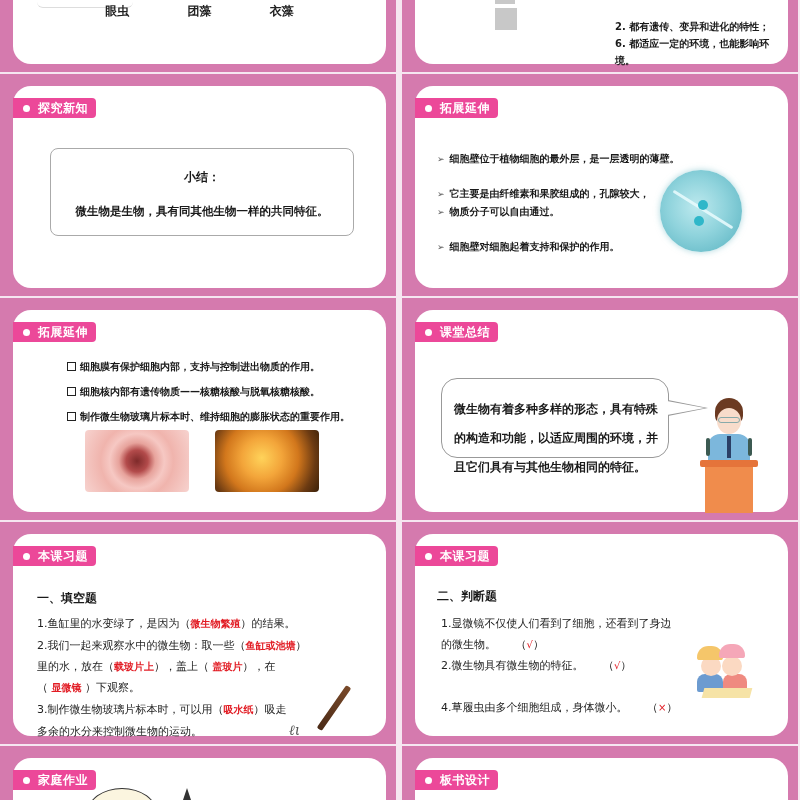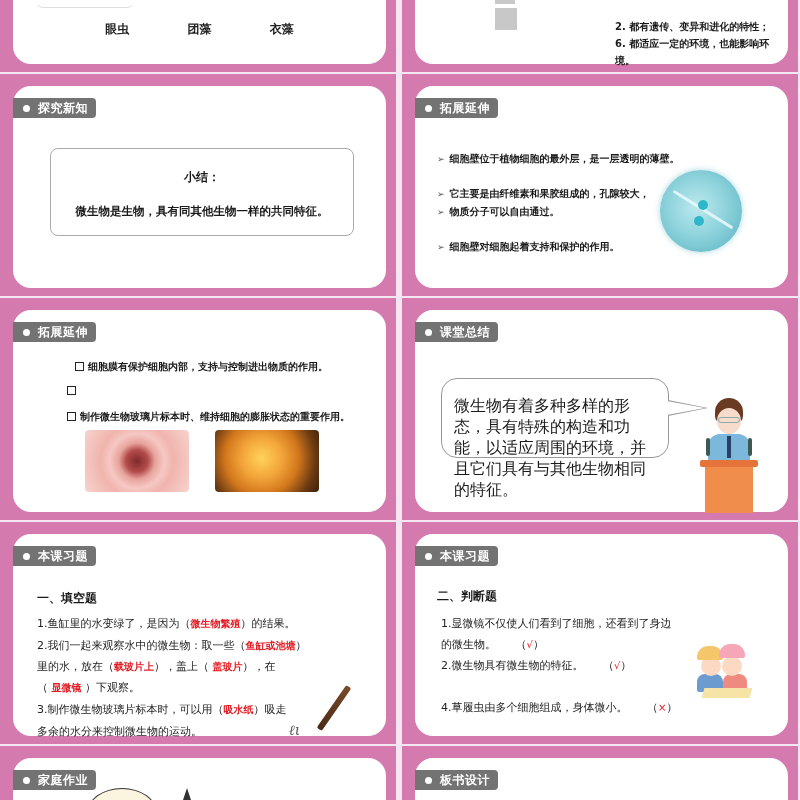--- a/index.html
+++ b/index.html
@@ -7,40 +7,40 @@
   body { font-family: "DejaVu Sans", "Liberation Sans", sans-serif; position: relative; }
 
   .grid { position: absolute; left: 0; top: 0; width: 800px; height: 800px; }
   .slide { position: absolute; width: 396px; background: #d57aae; overflow: hidden; }
   .slide .card {
     position: absolute; left: 13px; right: 10px; top: 12px; bottom: 8px;
     background: #ffffff; border-radius: 18px;
   }
   .tag {
     position: absolute; left: 0; top: 12px; height: 20px; padding: 0 8px 0 10px;
-    background: #737373; color: #fff; font-size: 12px; font-weight: bold;
+    background: #ec4899; color: #fff; font-size: 12px; font-weight: bold;
     line-height: 20px; border-radius: 0 4px 4px 0; display: flex; align-items: center; gap: 8px;
     letter-spacing: 0.5px;
   }
   .tag .dot { width: 7px; height: 7px; border-radius: 50%; background: #fff; display: inline-block; }
 
   
   #s1 { left: 0; top: -80px; height: 152px; }
   #s2 { left: 402px; top: -80px; height: 152px; }
   #s3 { left: 0; top: 74px; height: 222px; }
   #s4 { left: 402px; top: 74px; height: 222px; }
   #s5 { left: 0; top: 298px; height: 222px; }
   #s6 { left: 402px; top: 298px; height: 222px; }
   #s7 { left: 0; top: 522px; height: 222px; }
   #s8 { left: 402px; top: 522px; height: 222px; }
   #s9 { left: 0; top: 746px; height: 120px; }
   #s10 { left: 402px; top: 746px; height: 120px; }
 
   
-  .algae-row { position: absolute; left: 0; right: 0; top: 89px; display: flex; justify-content: space-around; padding: 0 63px; font-size: 12px; font-weight: bold; color:#222; }
+  .algae-row { position: absolute; left: 0; right: 0; top: 71px; display: flex; justify-content: space-around; padding: 0 63px; font-size: 12px; font-weight: bold; color:#222; }
   .algae-row span { width: 80px; text-align: center; }
   .algae-img-edge { position:absolute; left: 24px; top: 70px; width: 96px; height: 6px; border-bottom: 1px solid #ddd; border-radius: 0 0 6px 6px; }
 
   
   .gray-sq { position: absolute; background: #c8c8c8; }
   .traits { position: absolute; left: 200px; top: 86px; font-size: 10px; font-weight: bold; color: #1a1a1a; line-height: 17px; }
 
   
   .summary-box {
     position: absolute; left: 37px; top: 62px; width: 304px; height: 88px;
@@ -69,21 +69,21 @@
     background: radial-gradient(circle at 50% 50%, #7e2a2a 0%, #b34b4b 18%, #e7a39c 30%, #f6c8c3 45%, #f0b4ad 60%, #f7d3cf 100%); }
   .img-b { position: absolute; left: 202px; top: 120px; width: 104px; height: 62px; border-radius: 4px;
     background: radial-gradient(circle at 45% 45%, #ffd35a 0%, #f3a53a 30%, #d2771c 55%, #6b3a12 80%, #3a2008 100%); }
 
   
   .bubble { position: absolute; left: 26px; top: 68px; width: 228px; height: 80px; border: 1px solid #999; border-radius: 16px; background: #fff; }
   .bubble-tail { position:absolute; left: 253px; top: 90px; width: 0; height: 0;
     border-top: 8px solid transparent; border-bottom: 8px solid transparent; border-left: 40px solid #999; }
   .bubble-tail-in { position:absolute; left: 252px; top: 91px; width: 0; height: 0;
     border-top: 7px solid transparent; border-bottom: 7px solid transparent; border-left: 38px solid #fff; }
-  .bubble-text { position:absolute; left: 12px; top: 16px; right: 8px; font-size: 16px; font-weight: normal; color:#1a1a1a; line-height: 21px; }
+  .bubble-text { position:absolute; left: 12px; top: 16px; right: 8px; font-size: 12px; font-weight: bold; color:#1a1a1a; line-height: 29px; }
 
   .teacher { position: absolute; left: 285px; top: 88px; width: 60px; height: 120px; }
   .teacher .hair { position:absolute; left: 15px; top: 0; width: 28px; height: 26px; border-radius: 14px 14px 8px 8px; background:#6b3a22; }
   .teacher .face { position:absolute; left: 17px; top: 10px; width: 24px; height: 26px; border-radius: 50%; background:#f8dccb; }
   .teacher .glasses { position:absolute; left: 18px; top: 19px; width: 22px; height: 6px; border: 1.5px solid #8aa; border-radius: 3px; }
   .teacher .body { position:absolute; left: 8px; top: 36px; width: 42px; height: 28px; border-radius: 12px 12px 0 0; background:#7cb7dc; }
   .teacher .tie { position:absolute; left: 27px; top: 38px; width: 4px; height: 22px; background:#2b3f66; }
   .teacher .mic { position:absolute; top: 40px; width: 4px; height: 18px; background:#3c5a52; border-radius: 2px; }
   .teacher .podium-top { position:absolute; left: 0; top: 62px; width: 58px; height: 7px; background:#e5743a; border-radius: 2px; }
   .teacher .podium { position:absolute; left: 5px; top: 69px; width: 48px; height: 46px; background:#f08c4c; }
@@ -170,22 +170,22 @@
     </div>
   </div>
 
   <div class="slide" id="s5">
     <div class="card">
       <div class="tag">
         <span class="dot"></span>
         <span>拓展延伸</span>
       </div>
       <div class="sq-list">
-        <div style="top:50px;margin-left:8px;"><span class="sq"></span><span>细胞膜有保护细胞内部，支持与控制进出物质的作用。</span></div>
-        <div style="top:75px;"><span class="sq"></span></div>
+        <div style="top:50px;"><span class="sq"></span><span>细胞膜有保护细胞内部，支持与控制进出物质的作用。</span></div>
+        <div style="top:75px;"><span class="sq"></span><span>细胞核内部有遗传物质——核糖核酸与脱氧核糖核酸。</span></div>
         <div style="top:100px;"><span class="sq"></span><span>制作微生物玻璃片标本时、维持细胞的膨胀状态的重要作用。</span></div>
       </div>
       <div class="img-a"></div>
       <div class="img-b"></div>
     </div>
   </div>
 
   <div class="slide" id="s6">
     <div class="card">
       <div class="tag">

